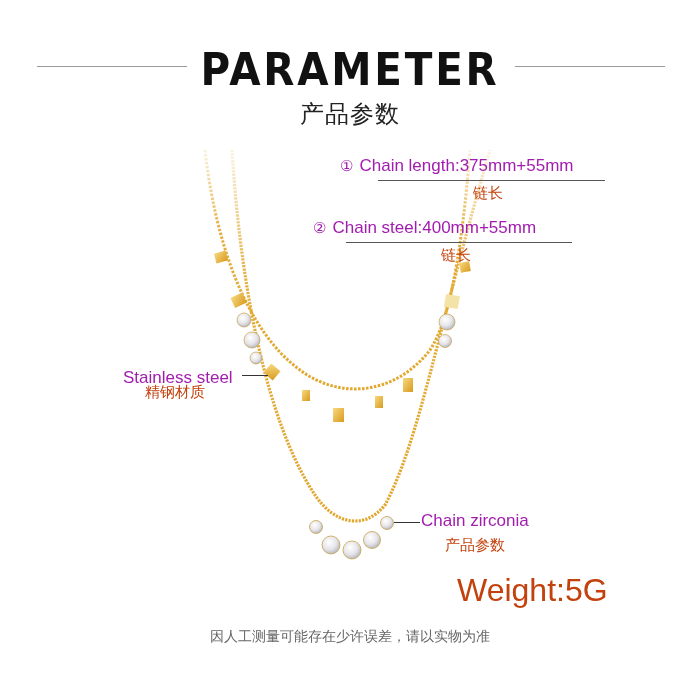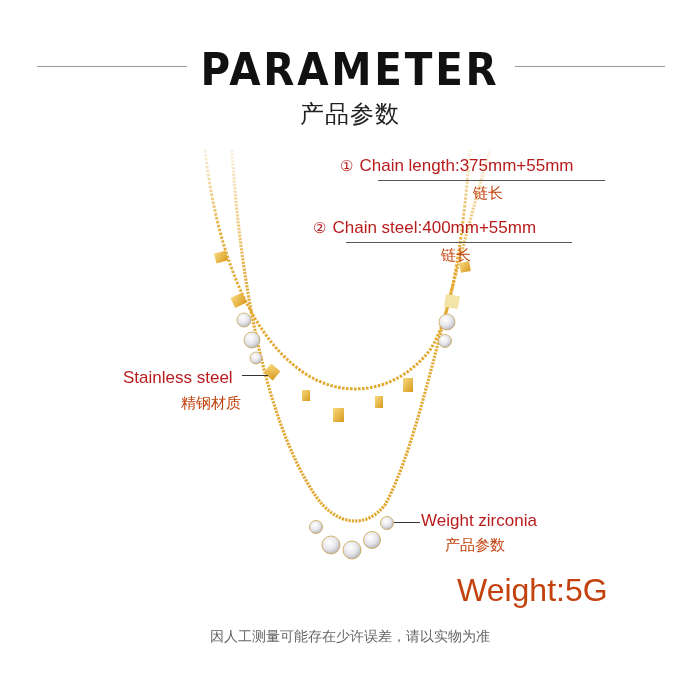--- a/index.html
+++ b/index.html
@@ -1,21 +1,21 @@
 <!DOCTYPE html>
 <html><head>
 <meta charset="utf-8">
 <style>
   html, body { margin:0; padding:0; background:#ffffff; }
   body { width:700px; height:700px; position:relative; overflow:hidden; font-family:"Liberation Sans", sans-serif; color:#222; }
   .hline { position:absolute; height:1px; background:#9a9a9a; }
   .title { position:absolute; left:0; width:700px; top:44px; text-align:center; font-family:"DejaVu Sans", sans-serif; font-weight:bold; font-size:44px; letter-spacing:3px; color:#111; line-height:52px; transform:scaleX(0.92); }
   .subtitle { position:absolute; left:0; width:700px; top:98px; text-align:center; font-family:"DejaVu Sans", sans-serif; font-size:24px; color:#222; letter-spacing:1px; }
   .necklace { position:absolute; left:0; top:0; }
-  .spec { position:absolute; font-size:17px; color:#b91c1c; white-space:nowrap; }
+  .spec { position:absolute; font-size:17px; color:#a21caf; white-space:nowrap; }
   .spec .num { font-size:15px; margin-right:6px; }
   .spec-cn { position:absolute; font-size:15px; color:#c2410c; font-family:"DejaVu Sans", sans-serif; white-space:nowrap; }
   .uline { position:absolute; height:1px; background:#555; }
   .leader { position:absolute; height:1px; background:#333; }
   .weight { position:absolute; left:457px; top:572px; font-size:32px; color:#c2410c; }
   .footnote { position:absolute; left:0; width:700px; top:628px; text-align:center; font-size:14px; color:#666; font-family:"DejaVu Sans", sans-serif; }
 </style>
 </head>
 <body>
 
@@ -82,21 +82,21 @@
 <div class="spec-cn" style="left:473px; top:184px;">链长</div>
 
 <div class="spec" style="left:313px; top:218px;">
   <span class="num">②</span><span>Chain steel:400mm+55mm</span>
 </div>
 <div class="uline" style="left:346px; top:242px; width:226px;"></div>
 <div class="spec-cn" style="left:441px; top:246px;">链长</div>
 
 <div class="spec" style="left:123px; top:368px;text-align:center;">Stainless steel</div>
 <div class="leader" style="left:242px; top:375px; width:26px;"></div>
-<div class="spec-cn" style="left:145px; top:394px;margin-left:36px;">精钢材质</div>
+<div class="spec-cn" style="left:145px; top:383px;">精钢材质</div>
 
 <div class="leader" style="left:394px; top:522px; width:26px;"></div>
-<div class="spec" style="left:421px; top:511px;">Weight zirconia</div>
+<div class="spec" style="left:421px; top:511px;">Chain zirconia</div>
 <div class="spec-cn" style="left:445px; top:536px;">产品参数</div>
 
 <div class="weight">Weight:5G</div>
 
 <div class="footnote">因人工测量可能存在少许误差，请以实物为准</div>
 
 </body></html>

